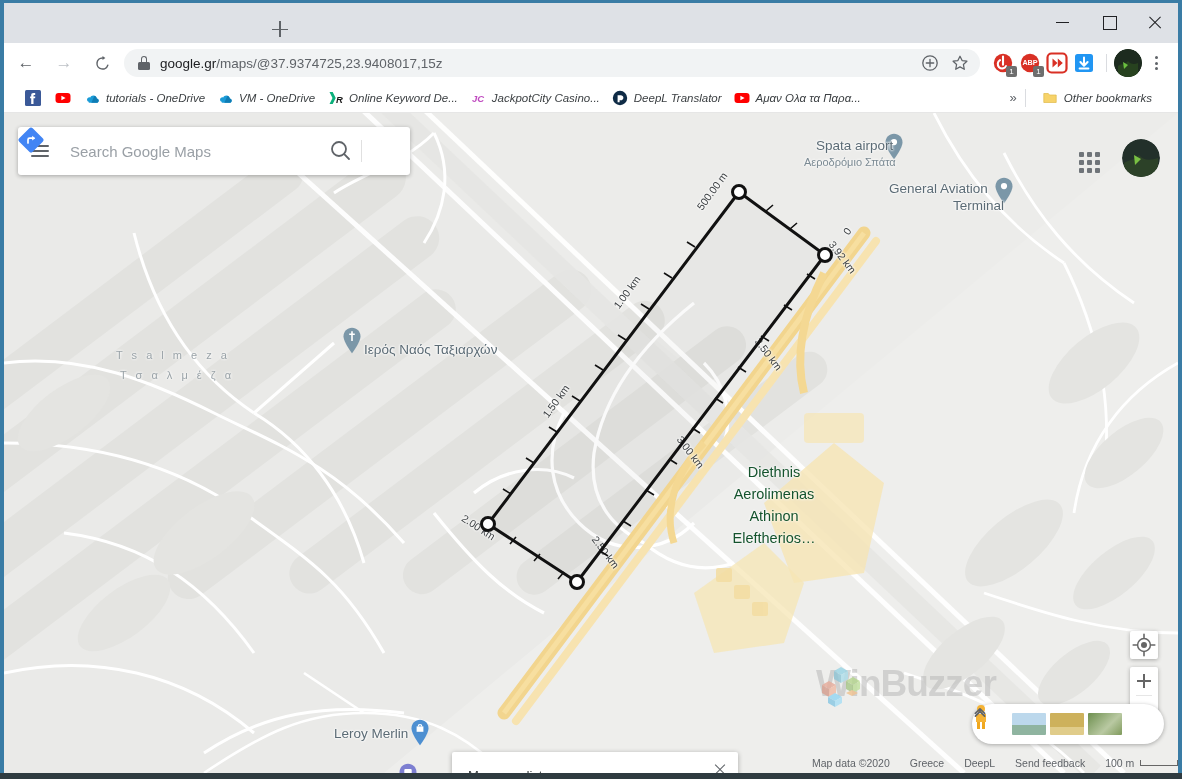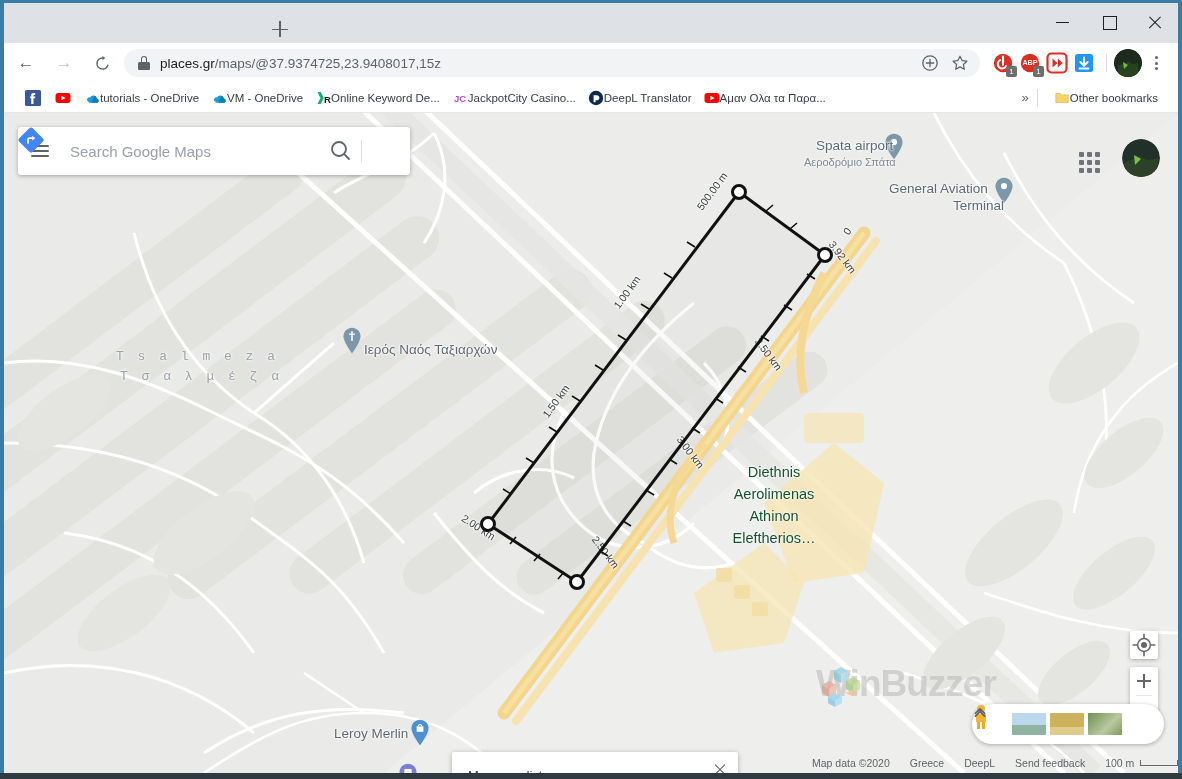--- a/index.html
+++ b/index.html
@@ -107,38 +107,38 @@
   .kebab i:nth-child(1) { top: 7px; }
   .kebab i:nth-child(2) { top: 12.5px; }
   .kebab i:nth-child(3) { top: 18px; }
 
   
   .bookmarks {
     position: absolute; left: 4px; top: 83px; width: 1174px; height: 30px;
     background: #ffffff; display: flex; align-items: center; padding-left: 14px;
     border-bottom: 1px solid #e6e6e6;
   }
-  .bm { display: flex; align-items: center; gap: 0; padding: 3px 6px; border-radius: 4px; }
+  .bm { display: flex; align-items: center; gap: 6px; padding: 3px 6px; border-radius: 4px; font-style: italic; }
   .bm-ico { width: 16px; height: 16px; position: relative; flex: 0 0 16px; }
   .bm-label { font-size: 11.5px; color: #3c4043; white-space: nowrap; }
   .bm-only-ico { padding: 3px 7px; }
   .bm-overflow { margin-left: auto; display: flex; align-items: center; }
   .chev2 { font-size: 13px; color: #5f6368; padding: 0 8px; }
 
   
   .map {
     position: absolute; left: 4px; top: 113px; width: 1174px; height: 660px;
     background: #e9e9e7; overflow: hidden;
   }
   .map svg { position: absolute; left: 0; top: 0; }
 
   .maplabel { position: absolute; font-family: "Liberation Sans", sans-serif; white-space: nowrap; }
   .poi-label { color: #5b6b75; font-size: 13.5px; text-shadow: 0 0 3px #fff, 0 0 3px #fff, 0 0 2px #fff; }
   .poi-sub { color: #7b8a93; font-size: 11px; text-shadow: 0 0 3px #fff, 0 0 3px #fff; }
-  .area-label { color: #9aa3a8; font-size: 13px; letter-spacing: 3px; text-shadow: 0 0 3px #fff, 0 0 3px #fff; font-family: Liberation Mono, monospace; }
+  .area-label { color: #9aa3a8; font-size: 11px; letter-spacing: 3px; text-shadow: 0 0 3px #fff, 0 0 3px #fff; }
   .big-poi { color: #14532d; font-size: 14.5px; text-align: center; line-height: 22px;
              text-shadow: 0 0 3px #fff, 0 0 3px #fff; }
   .dist-label { font-size: 10.5px; color: #3c4043; text-shadow: 0 0 3px #fff, 0 0 3px #fff, 0 0 3px #fff; }
   .pin { position: absolute; width: 20px; height: 27px; }
 
   
   .searchpanel { position: absolute; left: 14px; top: 14px; width: 392px; z-index: 40; }
   .searchbar {
     height: 48px; background: #fff; border-radius: 3px;
     box-shadow: 0 1px 4px rgba(0,0,0,.3);
@@ -253,21 +253,21 @@
         </svg>
       </span>
     </div>
 
     <div class="omnibox">
       <span class="lock-icon">
         <span class="shackle"></span>
           <span class="body"></span>
       </span>
       <span class="url">
-        <span class="host">places.gr</span><span class="path">/maps/@37.9374725,23.9408017,15z</span>
+        <span class="host">google.gr</span><span class="path">/maps/@37.9374725,23.9408017,15z</span>
       </span>
       <span class="omni-right">
         <span class="omni-icon">
           <svg width="28" height="28" viewBox="0 0 28 28">
             <circle cx="14" cy="14" r="7.2" fill="none" stroke="#5f6368" stroke-width="1.3"></circle>
             <path d="M14 10.3v7.4M10.3 14h7.4" stroke="#5f6368" stroke-width="1.3" stroke-linecap="round"></path>
           </svg>
         </span>
         <span class="omni-icon">
           <svg width="28" height="28" viewBox="0 0 28 28">
@@ -400,21 +400,21 @@
           <rect x="0.5" y="3" width="15" height="10" rx="3" fill="#ff0000"></rect>
           <path d="M6.4 5.7l4.2 2.3-4.2 2.3z" fill="#fff"></path>
         </svg>
       </span>
       <span class="bm-label">Αμαν Ολα τα Παρα...</span>
     </div>
 
     <div class="bm-overflow">
       <span class="chev2">»</span>
       <span style="width:1px;height:18px;background:#dadce0;display:inline-block;margin-right:10px;"></span>
-      <div class="bm" style="margin-right:14px;justify-content:space-between;">
+      <div class="bm" style="margin-right:20px;justify-content:space-between;">
         <span class="bm-ico">
           <svg width="16" height="16" viewBox="0 0 16 16">
             <path d="M1.8 3.5h4.5l1.2 1.5h6.7v7.5H1.8z" fill="#f7d36a" stroke="#e0ba4a" stroke-width=".7"></path>
           </svg>
         </span>
         <span class="bm-label">Other bookmarks</span>
       </div>
     </div>
   </div>
 

